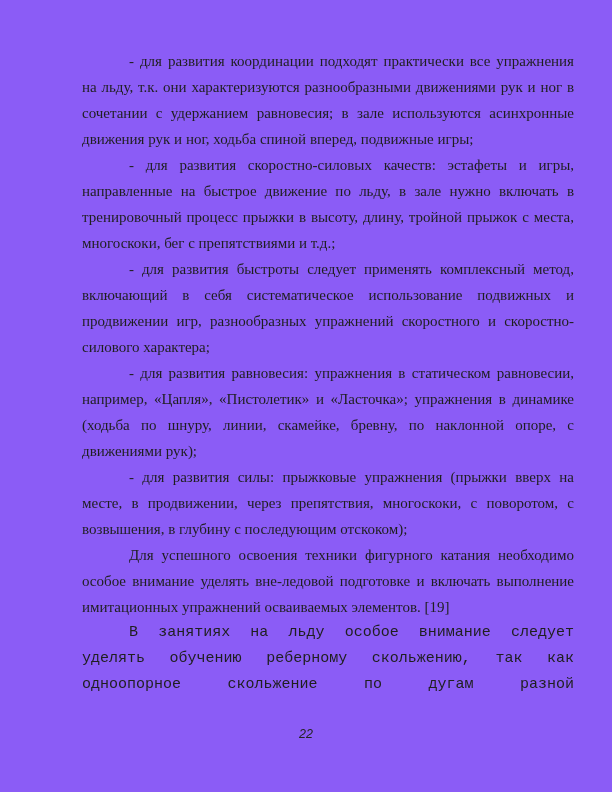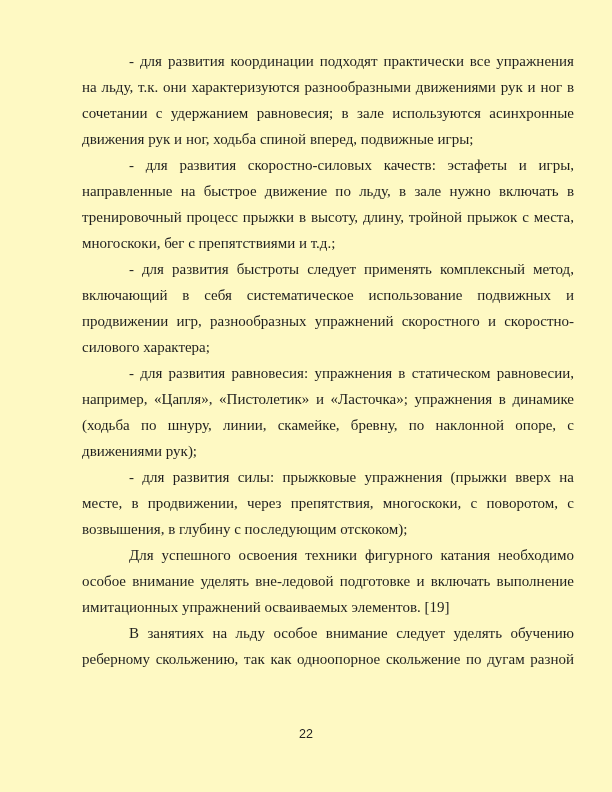--- a/index.html
+++ b/index.html
@@ -9,21 +9,21 @@
   body {
     width: 612px;
     height: 792px;
     background: #ffffff;
     font-family: "Liberation Serif", serif;
   }
   .page {
     position: relative;
     width: 612px;
     height: 792px;
-    background: #fef9c3;
+    background: #8b5cf6;
     overflow: hidden;
     box-sizing: border-box;
   }
   .text-block {
     position: absolute;
     left: 82px;
     top: 48px;
     width: 492px;
     font-size: 15px;
     line-height: 26px;
@@ -31,31 +31,33 @@
     text-align: justify;
   }
   .para {
     margin: 0;
     padding: 0;
     text-indent: 47px;
   }
   .para.continued {
     
     text-align-last: justify;
+    font-family: Liberation Mono, monospace;
   }
   .page-number {
     position: absolute;
     left: 0;
     right: 0;
     top: 726px;
     text-align: center;
     font-family: "Liberation Sans", sans-serif;
     font-size: 12.5px;
     line-height: 16px;
     color: #222222;
+    font-style: italic;
   }
 </style>
 </head>
 <body>
 
 <div class="page">
 
   <div class="text-block">
     <p class="para">- для развития координации подходят практически все упражнения на льду, т.к. они характеризуются разнообразными движениями рук и ног в сочетании с удержанием равновесия; в зале используются асинхронные движения рук и ног, ходьба спиной вперед, подвижные игры;</p>
     <p class="para">- для развития скоростно-силовых качеств: эстафеты и игры, направленные на быстрое движение по льду, в зале нужно включать в тренировочный процесс прыжки в высоту, длину, тройной прыжок с места, многоскоки, бег с препятствиями и т.д.;</p>

